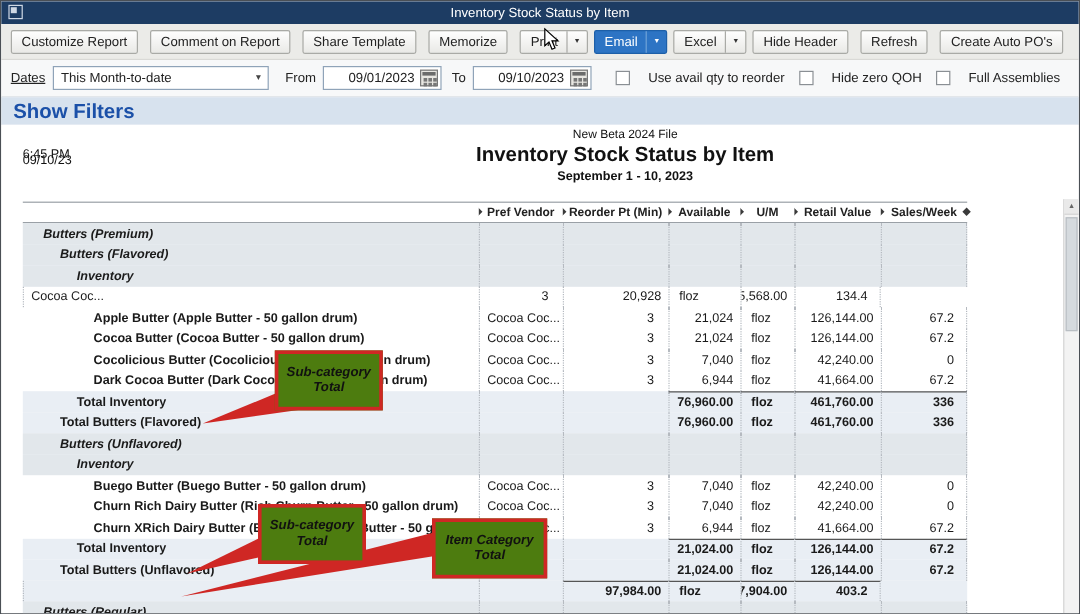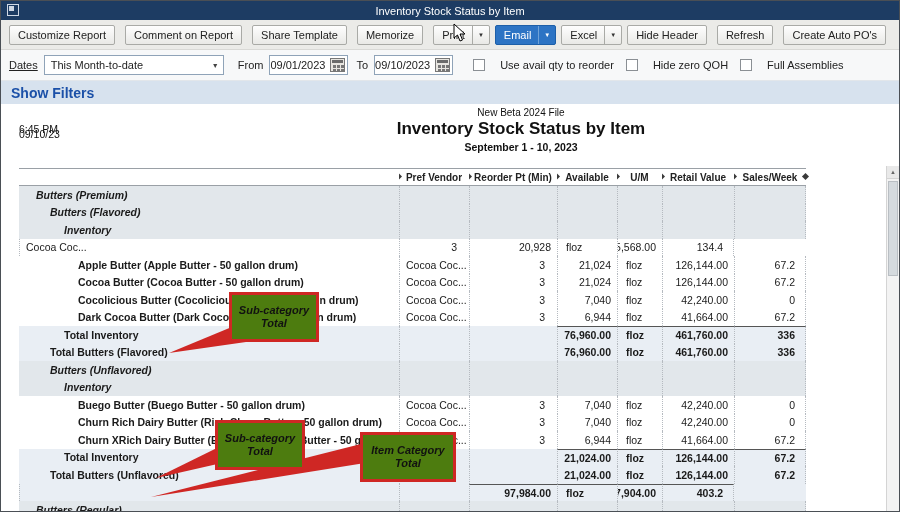--- a/index.html
+++ b/index.html
@@ -21,30 +21,30 @@
   .tbtn.active{background:var(--accent,#2d74c4);border-color:#1d5fa8;color:#fff;}
   .tbtn.active .tdiv{background:#6fa2d8;}
   .tbtn.active .tarrow{color:#fff;}
 
   
   .filterbar{height:31px;background:#f7f8f9;border-bottom:1px solid #e2e6ea;display:flex;align-items:center;padding:0 8px;font-size:11px;color:#222;}
   .flabel{margin-right:6px;white-space:nowrap;}
   .flabel.dates{text-decoration:underline;}
   .combo{width:180px;height:20px;border:1px solid #8fa3b8;background:#fff;display:flex;align-items:center;justify-content:space-between;padding:0 4px 0 6px;margin-right:14px;cursor:pointer;}
   .combo-arrow{font-size:7px;color:#444;}
-  .datefield{height:20px;border:1px solid #8fa3b8;background:#fff;display:flex;align-items:center;padding:0 2px 0 0;gap:5px;margin-right:8px;cursor:text;}
+  .datefield{height:20px;border:1px solid #8fa3b8;background:#fff;display:flex;align-items:center;padding:0 2px 0 20px;gap:5px;margin-right:8px;cursor:text;}
   .cal{width:15px;height:14px;border:1px solid #777;background:#e8e6e1;position:relative;display:inline-block;cursor:pointer;}
   .cal-top{position:absolute;top:1px;left:1px;right:1px;height:3px;background:#6b6b6b;}
   .cal-dots{position:absolute;top:6px;left:2px;width:3px;height:3px;background:#777;box-shadow:4px 0 #777,8px 0 #777,0 4px #777,4px 4px #777,8px 4px #777;}
   .checkrow{display:flex;align-items:center;gap:15px;margin-left:12px;white-space:nowrap;cursor:pointer;}
   .cb{width:12px;height:12px;border:1px solid #8a8f94;background:#fff;flex:0 0 auto;}
 
   
   .showfilters{height:23px;background:#d7e2ee;display:flex;align-items:center;padding:0 10px;}
-  .link{color:var(--link,#1b50a8);font-size:14px;font-weight:bold;cursor:pointer;}
+  .link{color:var(--link,#1b50a8);font-size:17px;font-weight:bold;cursor:pointer;}
 
   
   .report{position:relative;height:407px;background:#fff;overflow:hidden;}
   .rpt-time,.rpt-date{position:absolute;left:18px;font-size:10.5px;color:#111;}
   .rpt-time{top:19px;}
   .rpt-date{top:24px;}
   .rpt-head{position:absolute;left:140px;width:760px;top:3px;text-align:center;color:#111;}
   .rpt-company{font-size:10px;font-weight:normal;}
   .rpt-title{font-size:17px;font-weight:bold;margin-top:1px;}
   .rpt-period{font-size:10.5px;font-weight:bold;margin-top:2px;}

